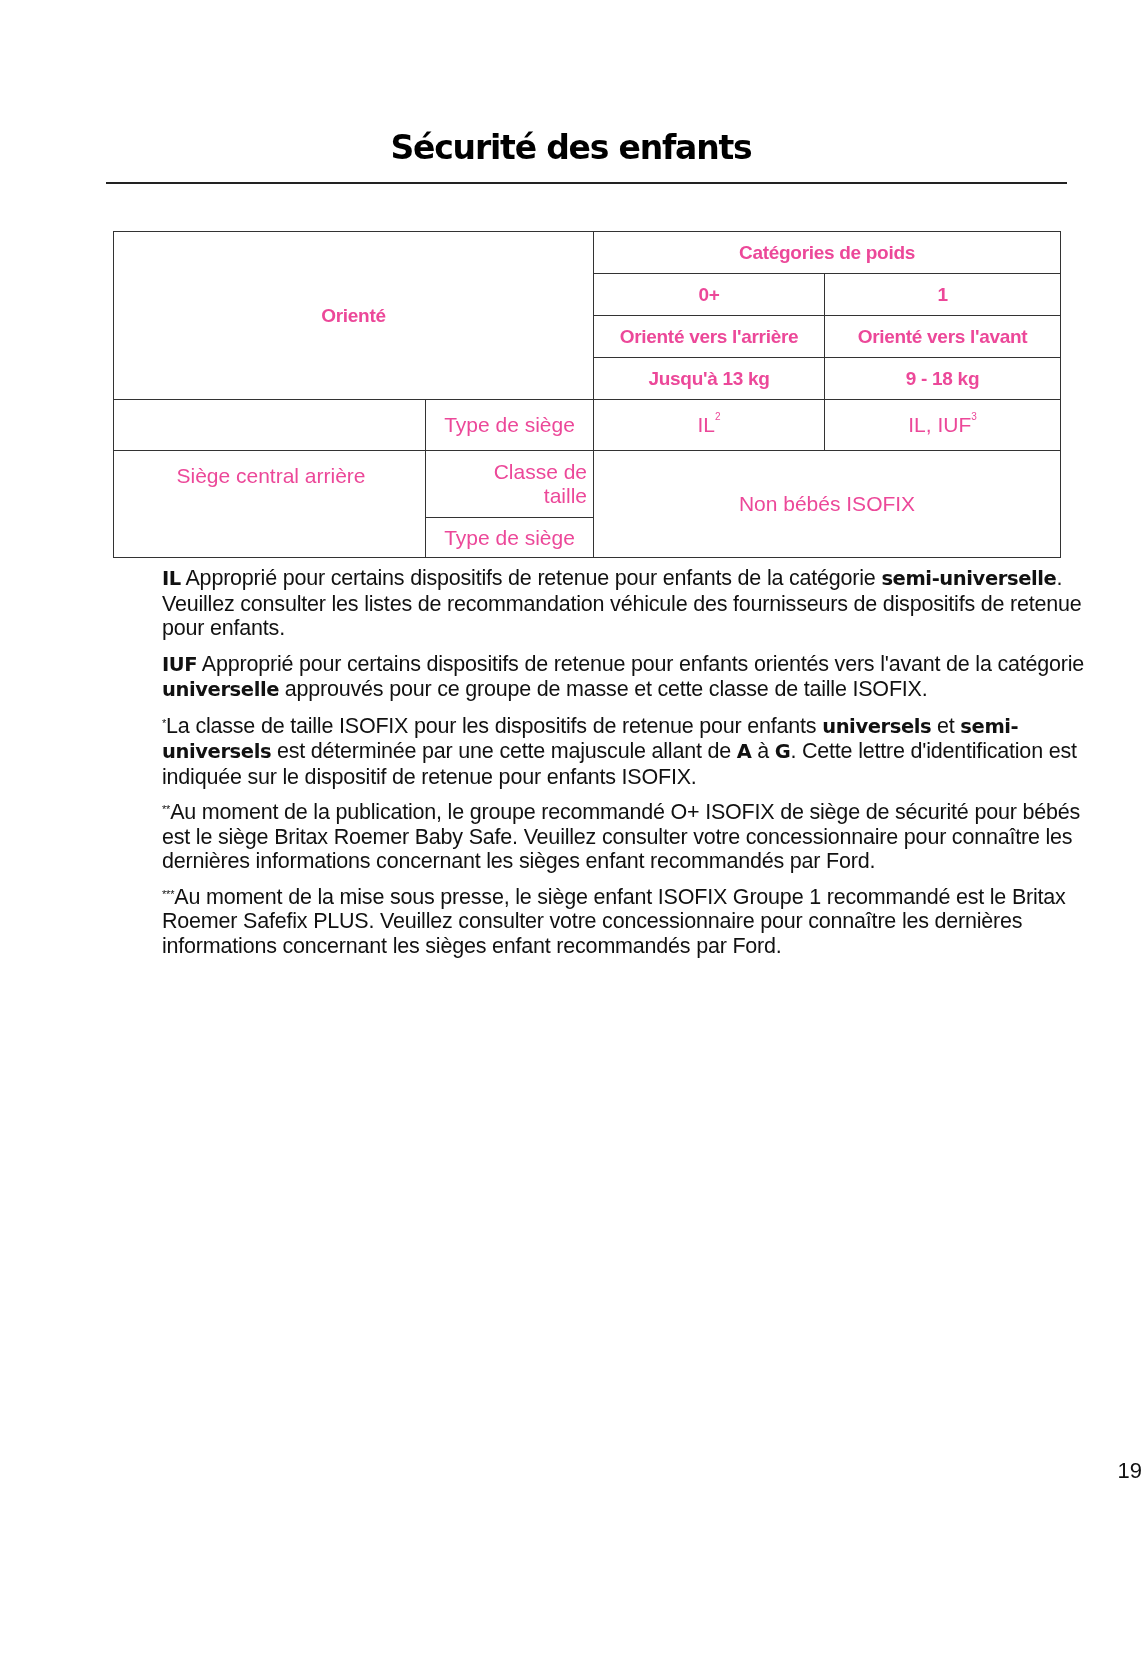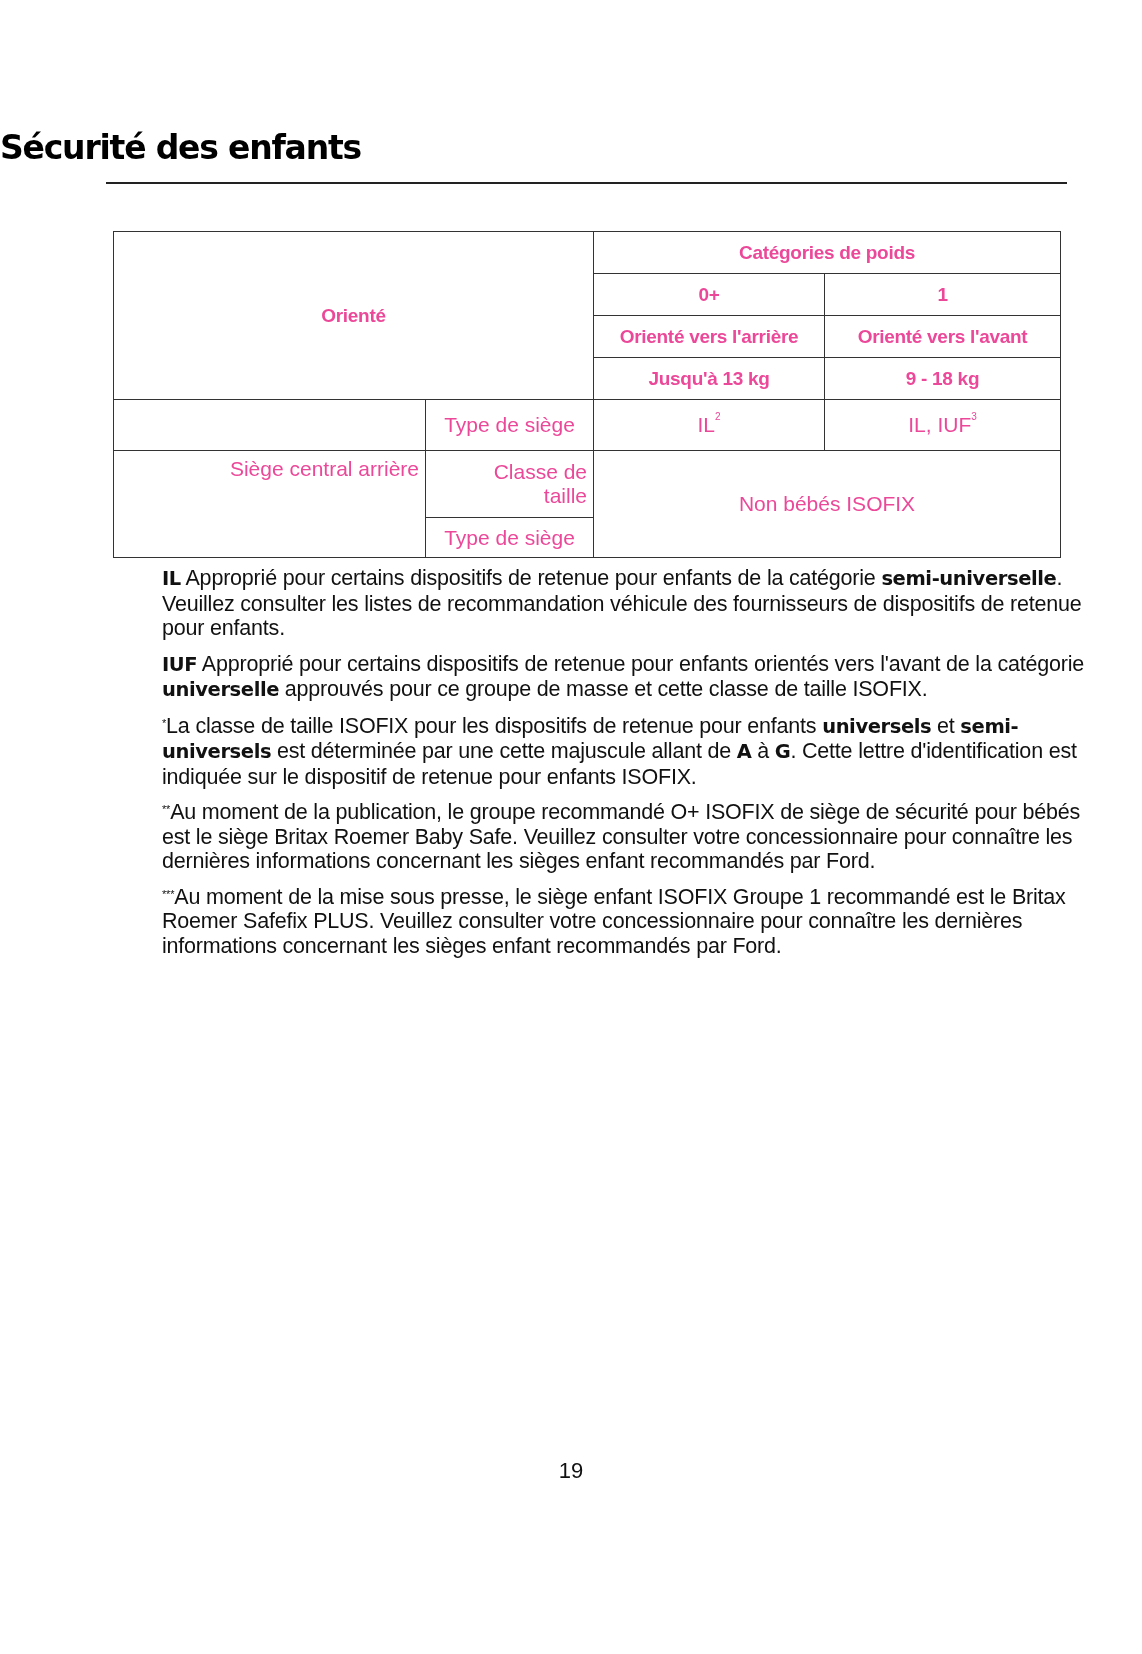--- a/index.html
+++ b/index.html
@@ -1,41 +1,41 @@
 <!DOCTYPE html>
 <html><head>
 <meta charset="utf-8">
 <style>
   html, body { margin: 0; padding: 0; background: #ffffff; }
   body { width: 1142px; height: 1654px; position: relative; overflow: hidden;
          font-family: "DejaVu Sans", sans-serif; color: #111111; }
-  .page-title { position: absolute; top: 128px; left: 0; width: 1142px; text-align: left;
+  .page-title { position: absolute; top: 128px; left: 0; width: 1142px; text-align: center;
                 font-family: "DejaVu Sans", sans-serif; font-weight: bold; font-size: 33px;
                 letter-spacing: -1.2px; color: #000; margin: 0; }
   .title-rule { position: absolute; top: 182px; left: 106px; width: 961px; height: 0;
                 border-top: 2px solid #222; }
   table.seats { position: absolute; top: 231px; left: 113px; width: 947px;
                 border-collapse: collapse; table-layout: fixed; }
   table.seats td { border: 1.5px solid #333; padding: 0 6px; text-align: center;
                    font-family: "Liberation Sans", sans-serif; font-size: 21px; color: #ec4899;
                    vertical-align: middle; }
   table.seats td.hdr { font-weight: bold; font-size: 19px; letter-spacing: -0.3px; }
   table.seats tr.h { height: 42px; }
   table.seats tr.r1 { height: 51px; }
   table.seats tr.r2 { height: 67px; }
   table.seats tr.r3 { height: 40px; }
-  table.seats td.left { text-align: right; vertical-align: top; padding-top: 6px; padding-left: 9px; }
+  table.seats td.left { text-align: center; vertical-align: top; padding-top: 13px; padding-left: 9px; }
   sup { font-size: 10px; vertical-align: top; position: relative; top: -2px; }
   .notes { position: absolute; top: 566px; left: 114px; width: 950px;
            font-family: "Liberation Sans", sans-serif; font-size: 21.5px; line-height: 24.5px;
            letter-spacing: -0.2px; color: #111; margin-left: 48px; }
   .notes p { margin: 0 0 11px 0; }
   .notes b { font-family: "DejaVu Sans", sans-serif; font-size: 19.5px; letter-spacing: -0.4px; }
   .notes .mark { font-size: 11px; vertical-align: top; position: relative; top: -3px; }
-  .page-number { position: absolute; top: 1458px; left: 0; width: 1142px; text-align: center;
+  .page-number { position: absolute; top: 1458px; left: 0; width: 1142px; text-align: right;
                  font-family: "Liberation Sans", sans-serif; font-size: 22px; color: #111; }
 </style>
 </head>
 <body>
 
 <h1 class="page-title">Sécurité des enfants</h1>
 <div class="title-rule"></div>
 
 <table class="seats">
   <colgroup>

